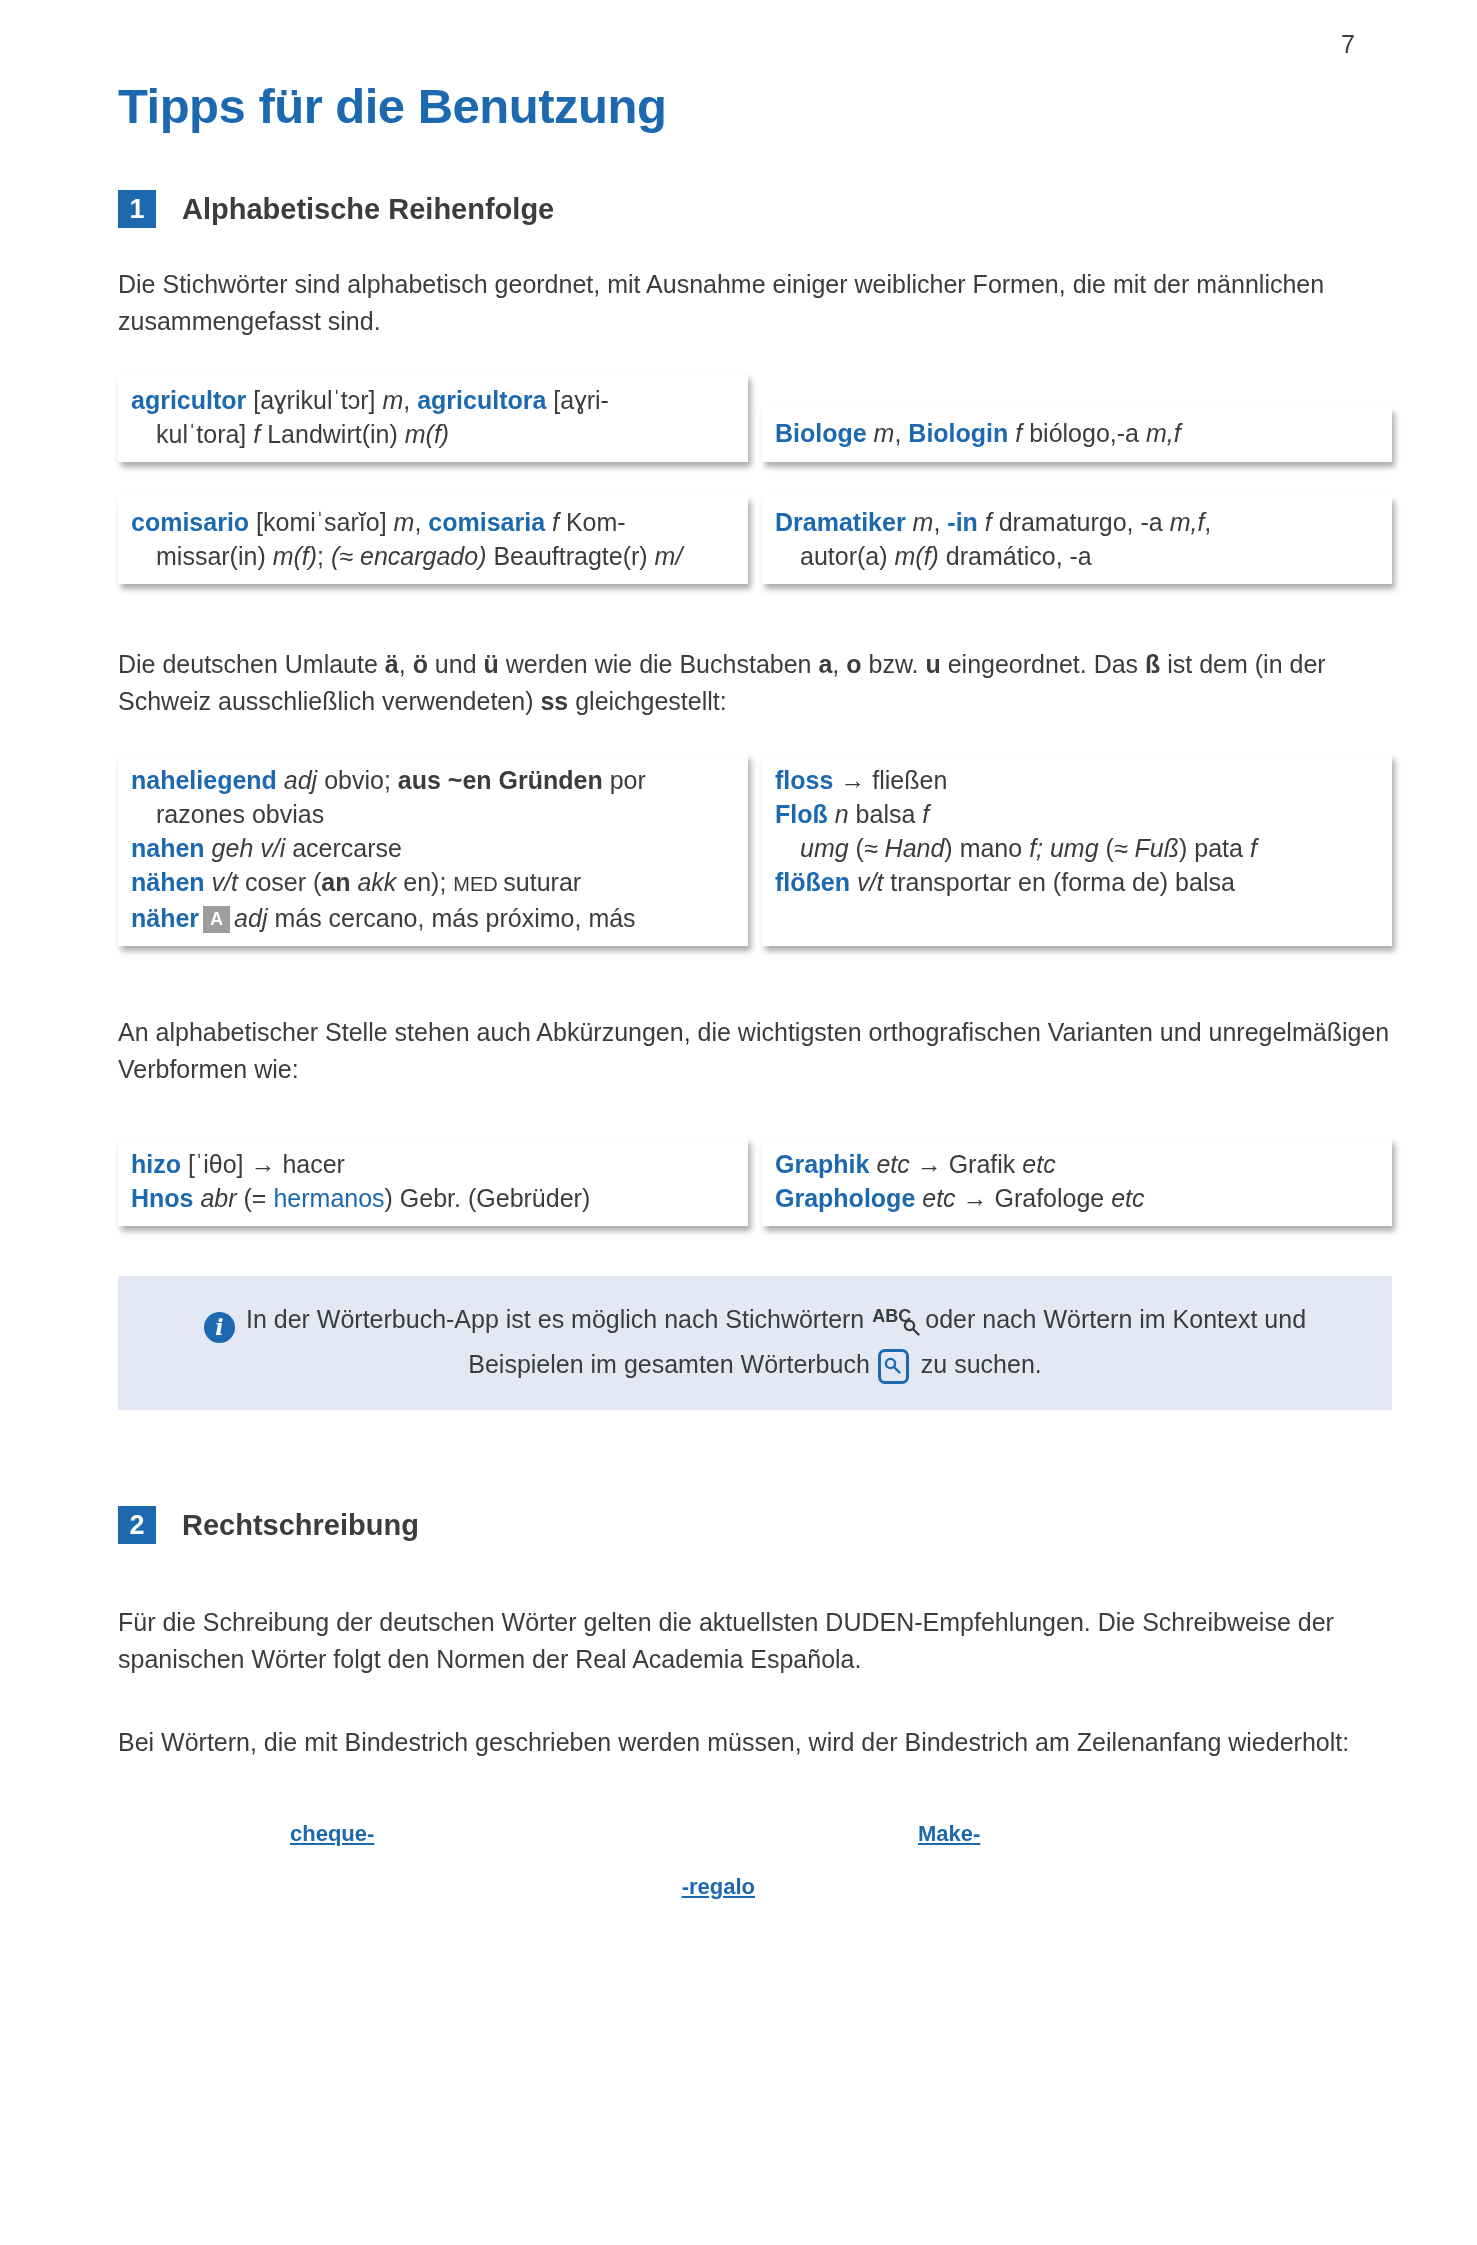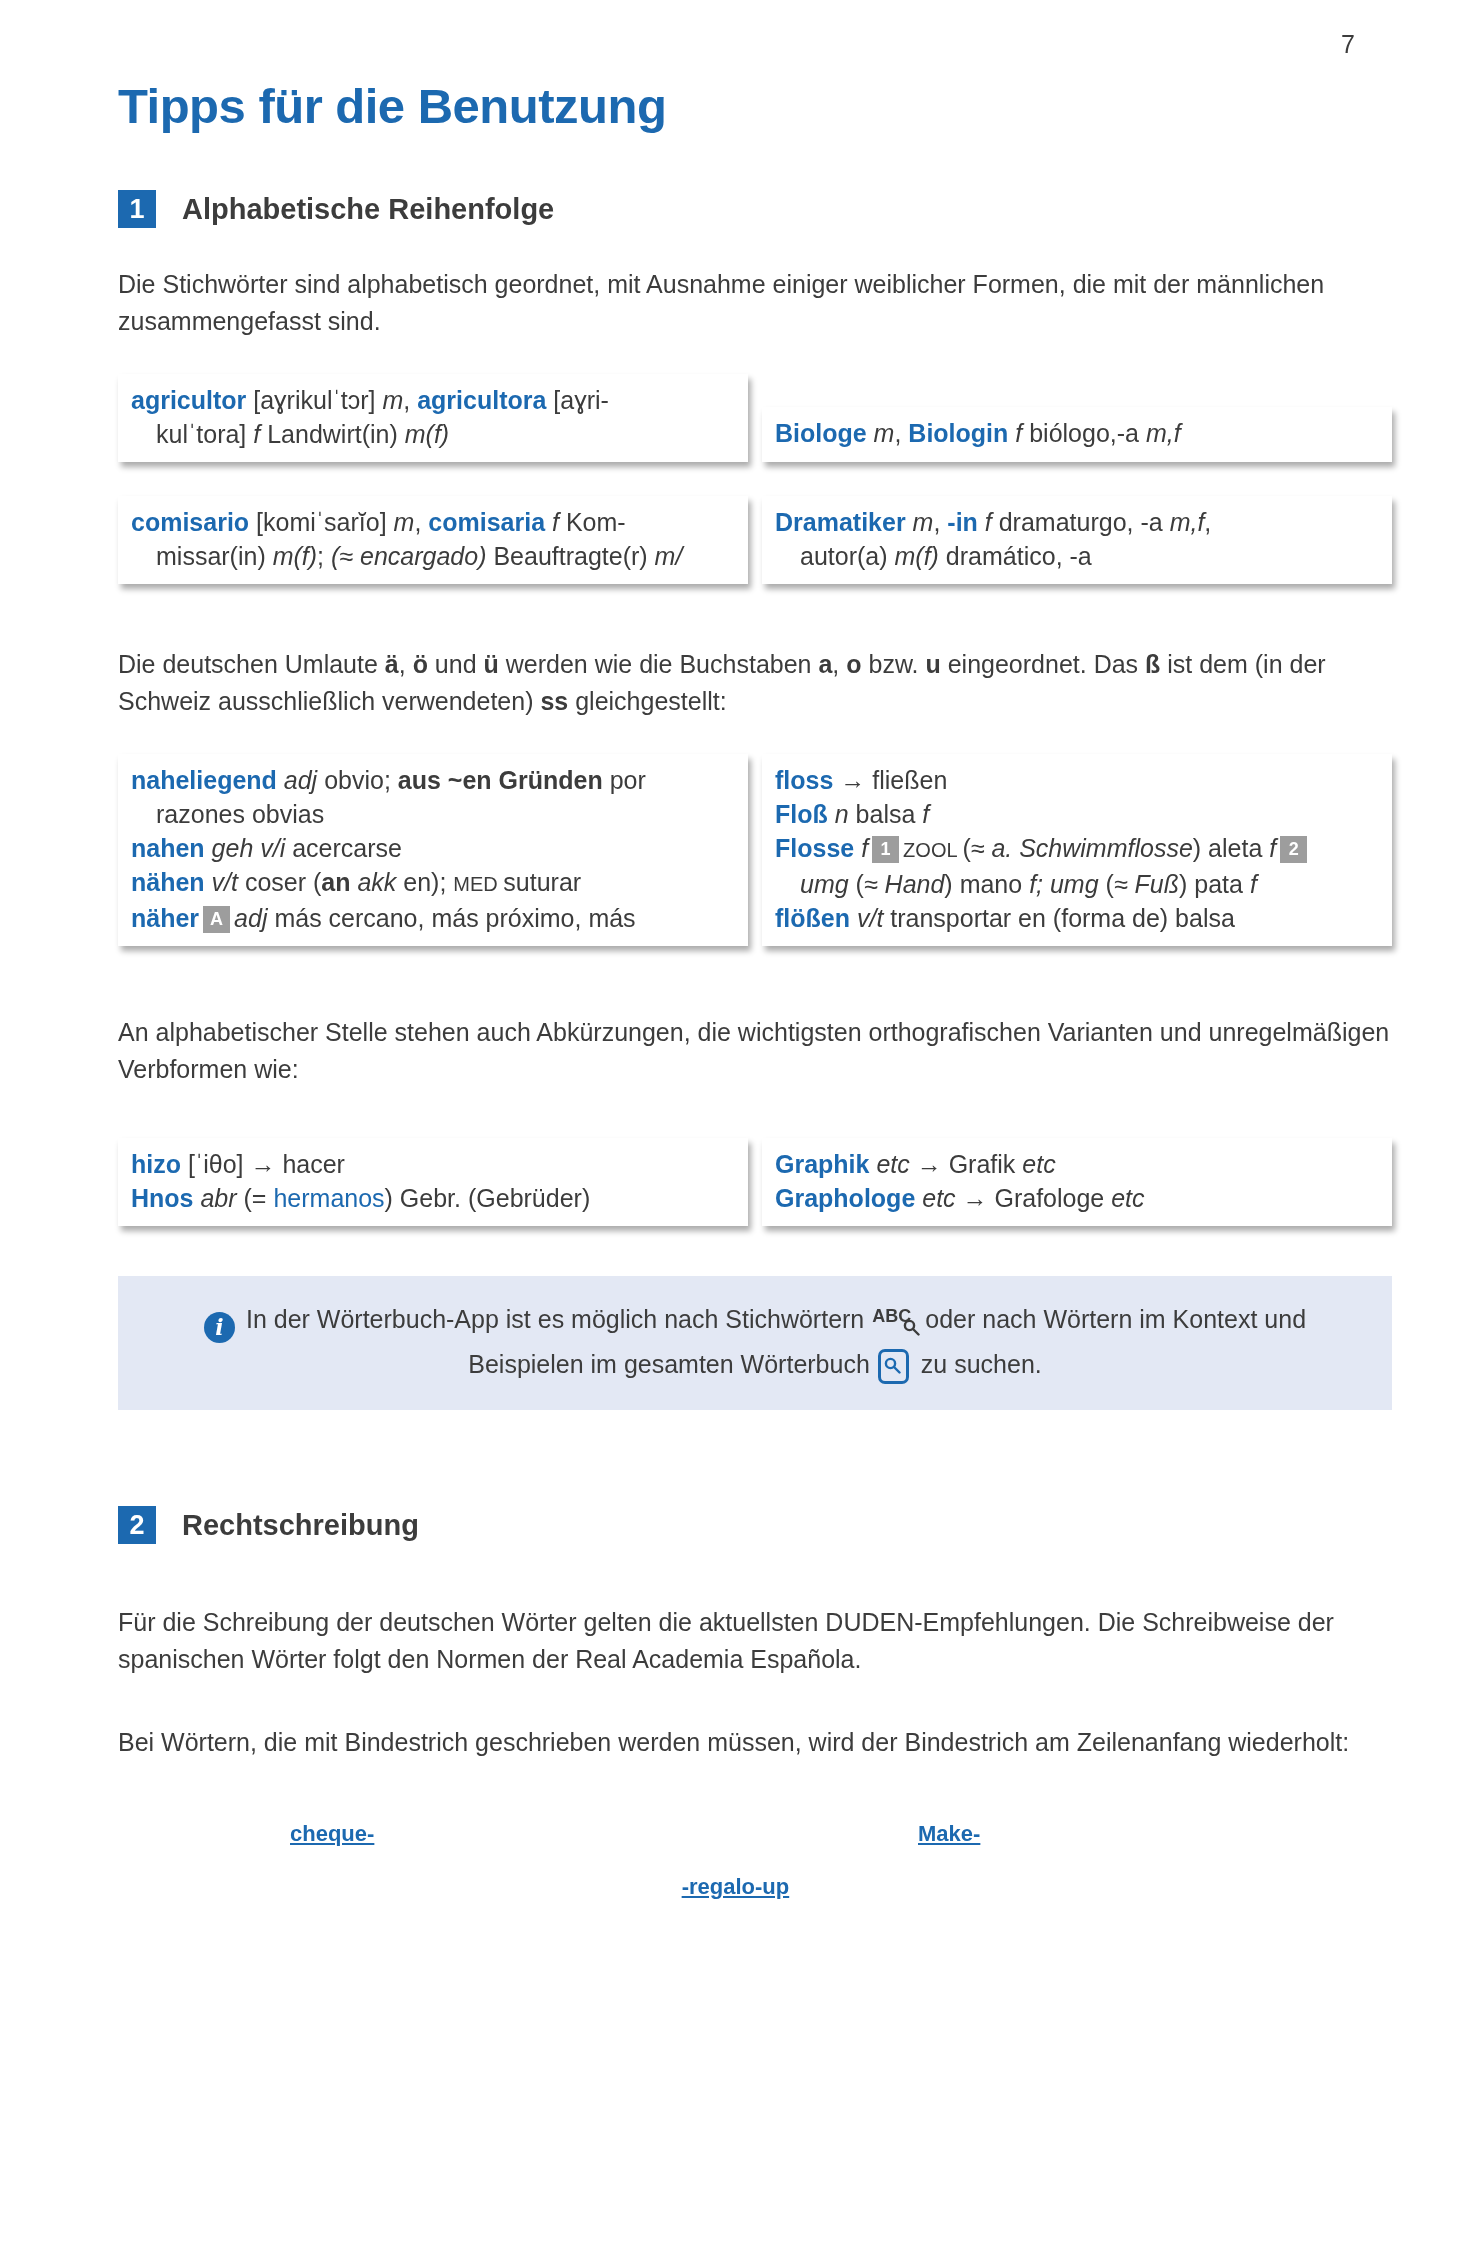--- a/index.html
+++ b/index.html
@@ -126,21 +126,20 @@
     <div class="card">
         <div class="eline"><span class="s-hw">naheliegend </span><span class="s-it">adj </span><span class="s-n">obvio; </span><span class="s-b">aus ~en Gründen </span><span class="s-n">por</span></div>
         <div class="eline ind"><span class="s-n">razones obvias</span></div>
         <div class="eline"><span class="s-hw">nahen </span><span class="s-it">geh v/i </span><span class="s-n">acercarse</span></div>
         <div class="eline"><span class="s-hw">nähen </span><span class="s-it">v/t </span><span class="s-n">coser (</span><span class="s-b">an </span><span class="s-it">akk </span><span class="s-n">en); </span><span class="s-sc">MED </span><span class="s-n">suturar</span></div>
         <div class="eline"><span class="s-hw">näher</span><span class="s-bdg">A</span><span class="s-it">adj </span><span class="s-n">más cercano, más próximo, más</span></div>
       </div>
     <div class="card">
         <div class="eline"><span class="s-hw">floss </span><span class="s-n">→ fließen</span></div>
         <div class="eline"><span class="s-hw">Floß </span><span class="s-it">n </span><span class="s-n">balsa </span><span class="s-it">f</span></div>
-        <div class="eline"><span class="s-hw">Flosse </span><span class="s-it">f</span><span class="s-bdg">1</span><span class="s-sc">ZOOL </span><span class="s-n">(</span><span class="s-it">≈ a. Schwimmflosse</span><span class="s-n">) aleta </span><span class="s-it">f</span><span class="s-bdg">2</span></div>
         <div class="eline ind"><span class="s-it">umg </span><span class="s-n">(</span><span class="s-it">≈ Hand</span><span class="s-n">) mano </span><span class="s-it">f; umg </span><span class="s-n">(</span><span class="s-it">≈ Fuß</span><span class="s-n">) pata </span><span class="s-it">f</span></div>
         <div class="eline"><span class="s-hw">flößen </span><span class="s-it">v/t </span><span class="s-n">transportar en (forma de) balsa</span></div>
       </div>
   </div>
 
   <p class="body" style="margin-top:68px;">An alphabetischer Stelle stehen auch Abkürzungen, die wichtigsten orthografischen Varianten und unregelmäßigen Verbformen wie:</p>
 
   <div class="boxrow" style="margin-top:50px;">
     <div class="card">
         <div class="eline"><span class="s-hw">hizo </span><span class="s-n">[ˈiθo] → hacer</span></div>
@@ -168,17 +167,16 @@
   <p class="body" style="margin-top:60px;">Für die Schreibung der deutschen Wörter gelten die aktuellsten DUDEN-Empfehlungen. Die Schreibweise der spanischen Wörter folgt den Normen der Real Academia Española.</p>
   <p class="body" style="margin-top:46px;">Bei Wörtern, die mit Bindestrich geschrieben werden müssen, wird der Bindestrich am Zeilenanfang wiederholt:</p>
 
   <div class="hyphenrow">
     <div class="hcol left">
       <div class="hline l1">cheque-</div>
       <div class="hline l2">-regalo</div>
     </div>
     <div class="hcol right">
       <div class="hline l1">Make-</div>
-      <div class="hline l2">-up</div>
     </div>
   </div>
 
 </div>
 
 </body></html>

